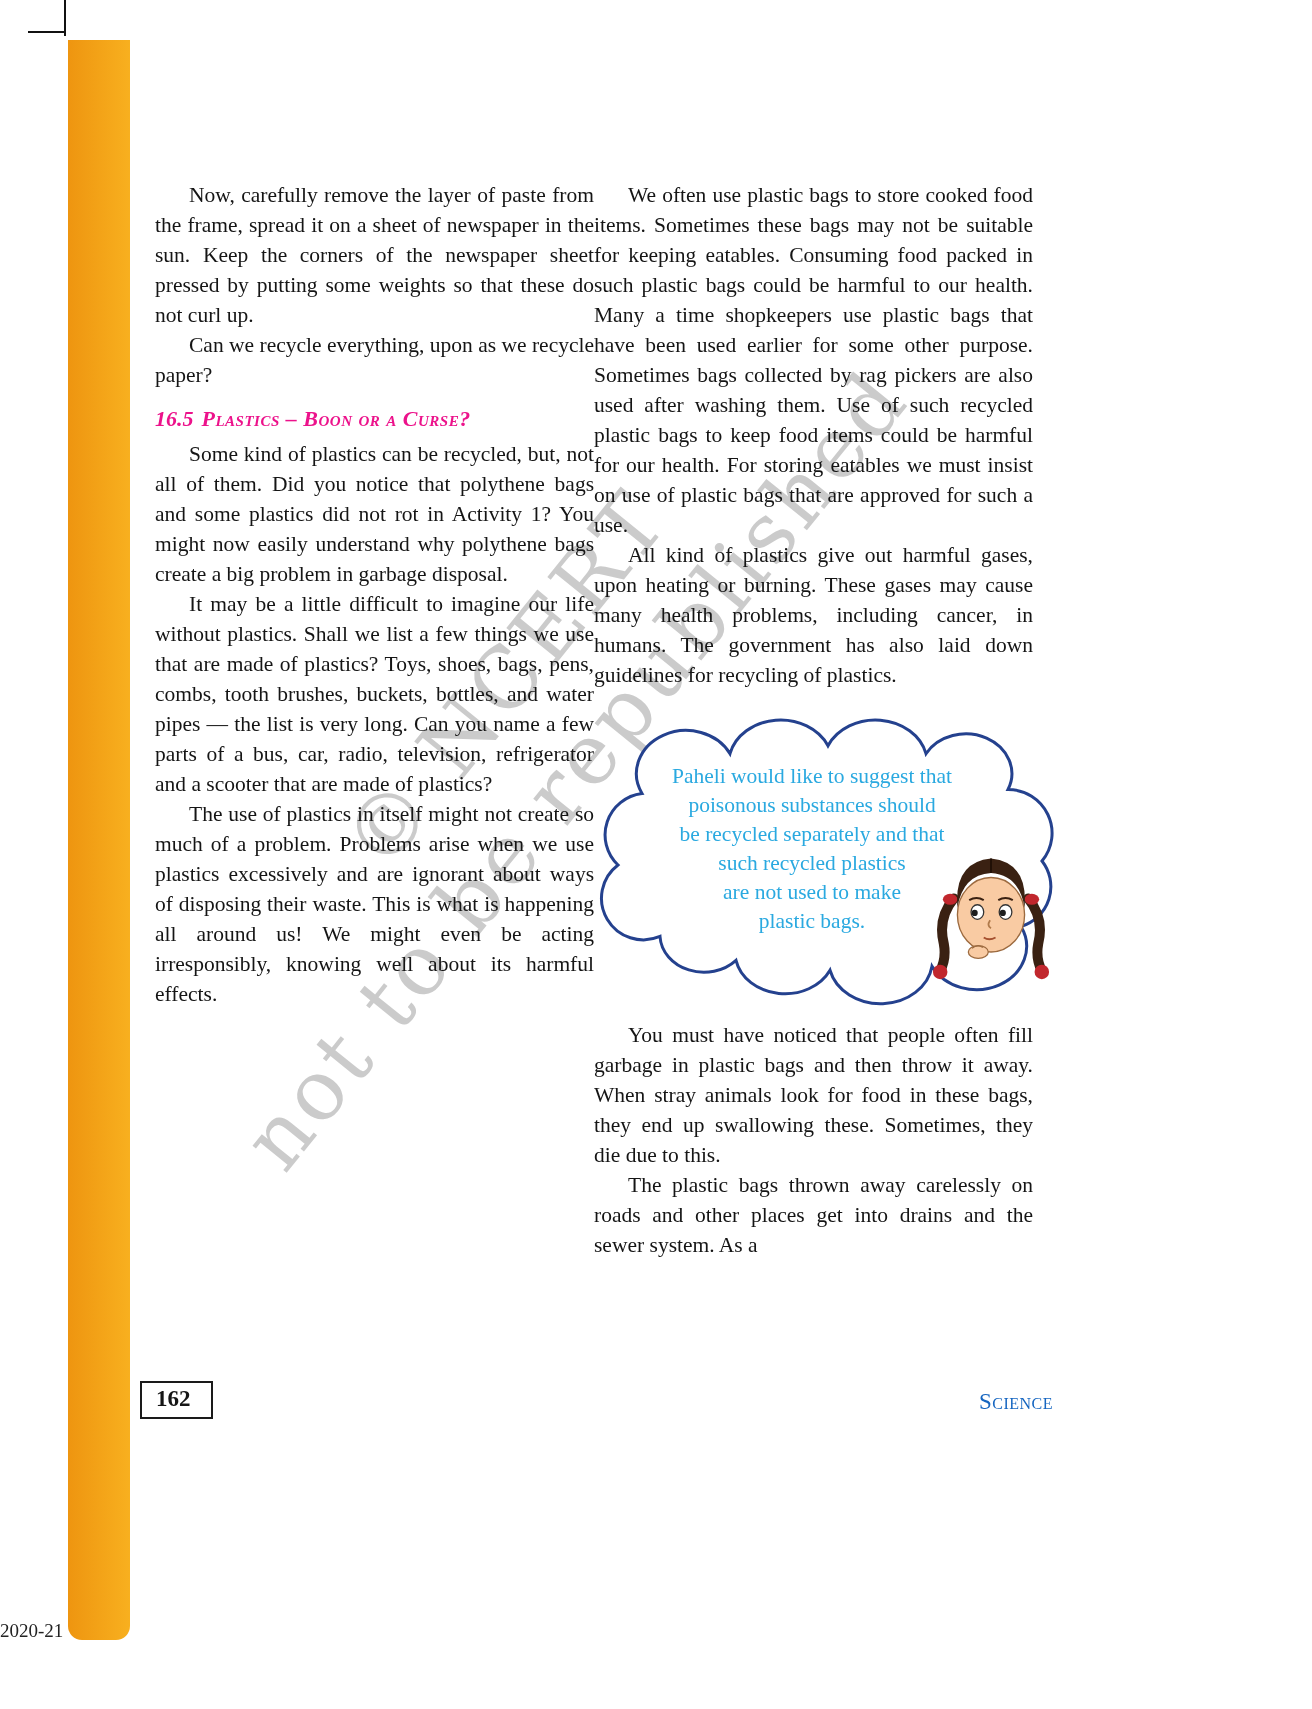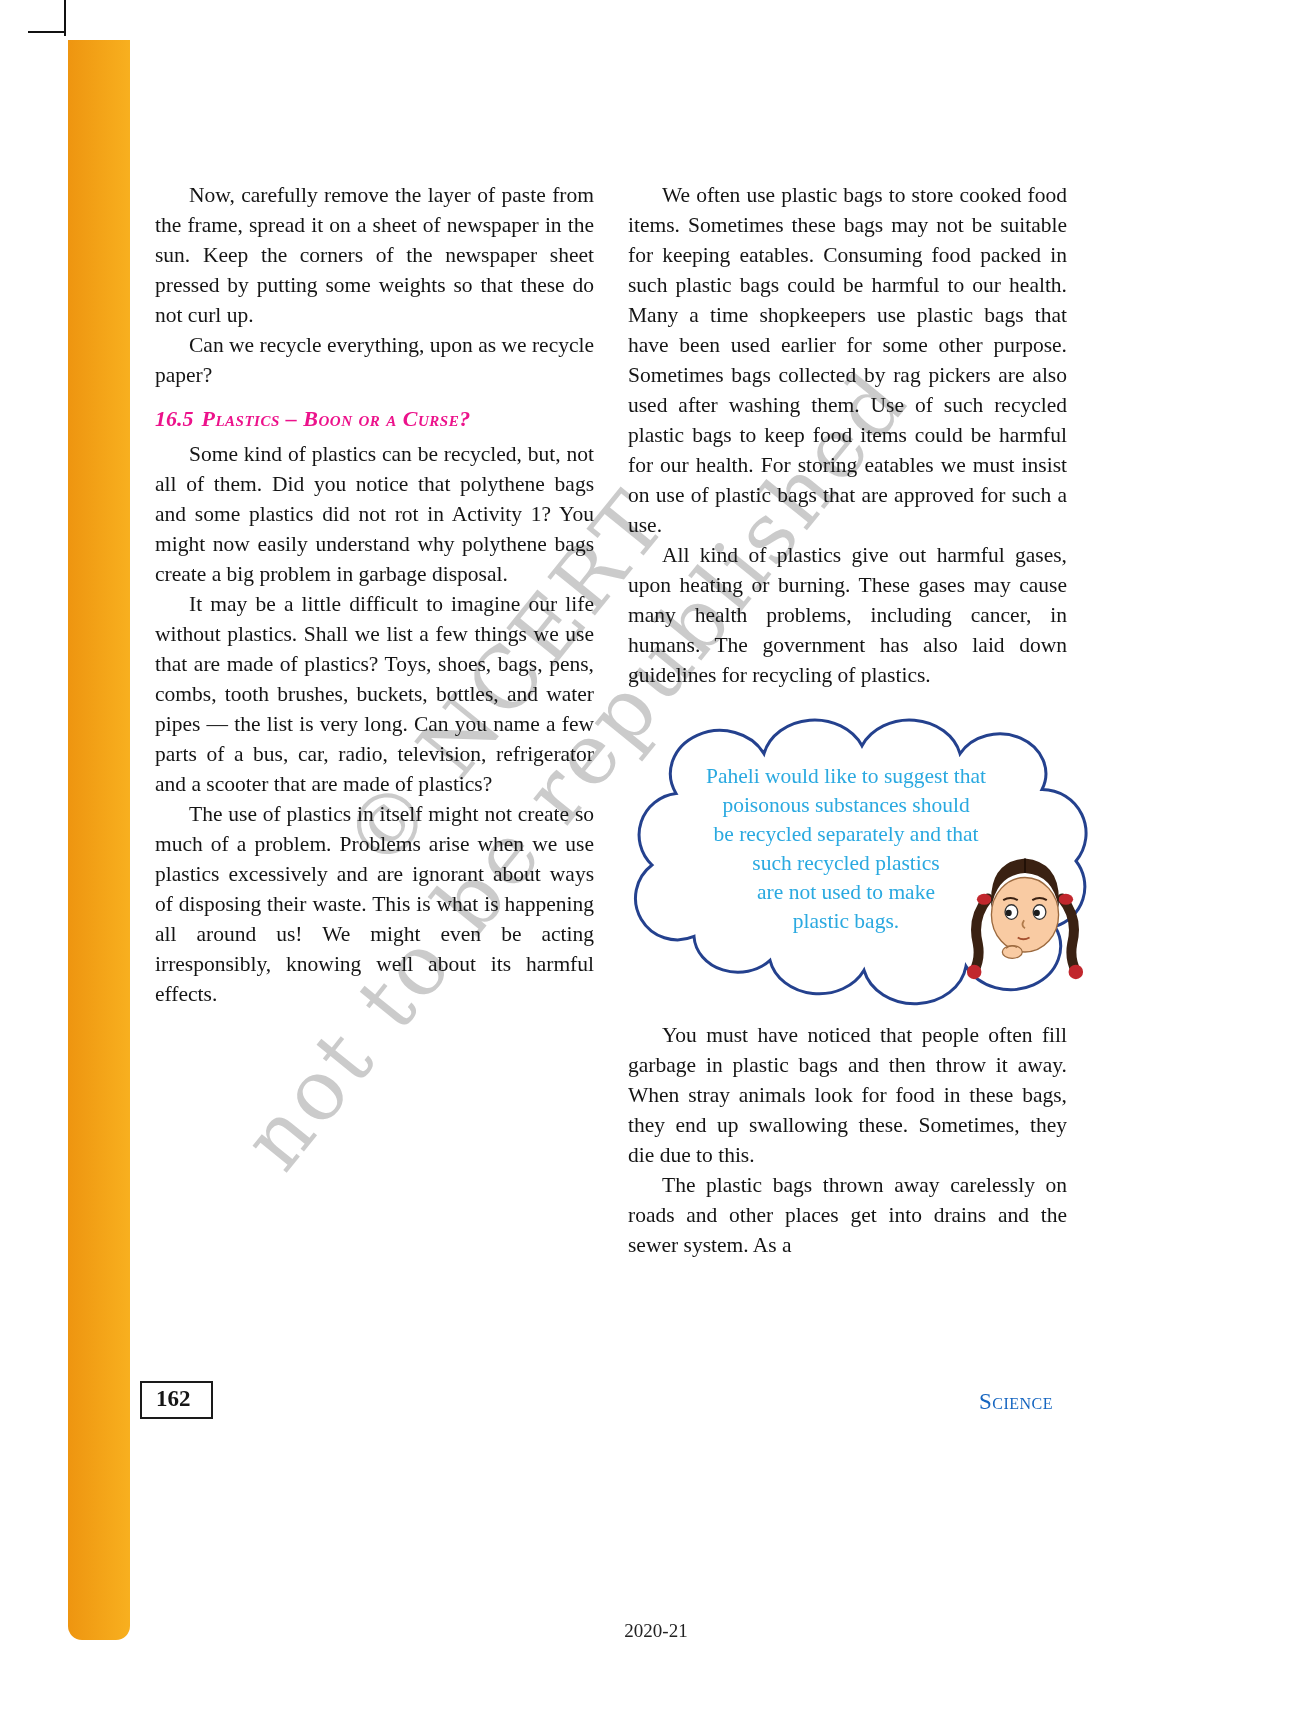--- a/index.html
+++ b/index.html
@@ -40,21 +40,20 @@
   }
   .wm1 { left: 400px; top: 790px; transform: rotate(-51deg); }
   .wm2 { left: 300px; top: 1090px; transform: rotate(-51deg); }
 
   
   .content {
     position: absolute;
     left: 155px; top: 180px;
     width: 912px;
     display: flex;
-    gap: 34px;
     z-index: 1;
   }
   .col { width: 439px; }
   .col p {
     margin: 0;
     font-size: 21.5px;
     line-height: 30px;
     text-align: justify;
     text-indent: 34px;
   }
@@ -106,21 +105,20 @@
     font-weight: normal;
     font-variant: small-caps;
     font-size: 23px;
     letter-spacing: 0.5px;
     z-index: 1;
   }
   .year-label {
     position: absolute;
     left: 0; right: 0;
     top: 1620px;
-    text-align: center;
     font-size: 19px;
     color: #222;
     z-index: 1;
   }
 </style>
 </head>
 <body>
 
 <div class="page">
 

